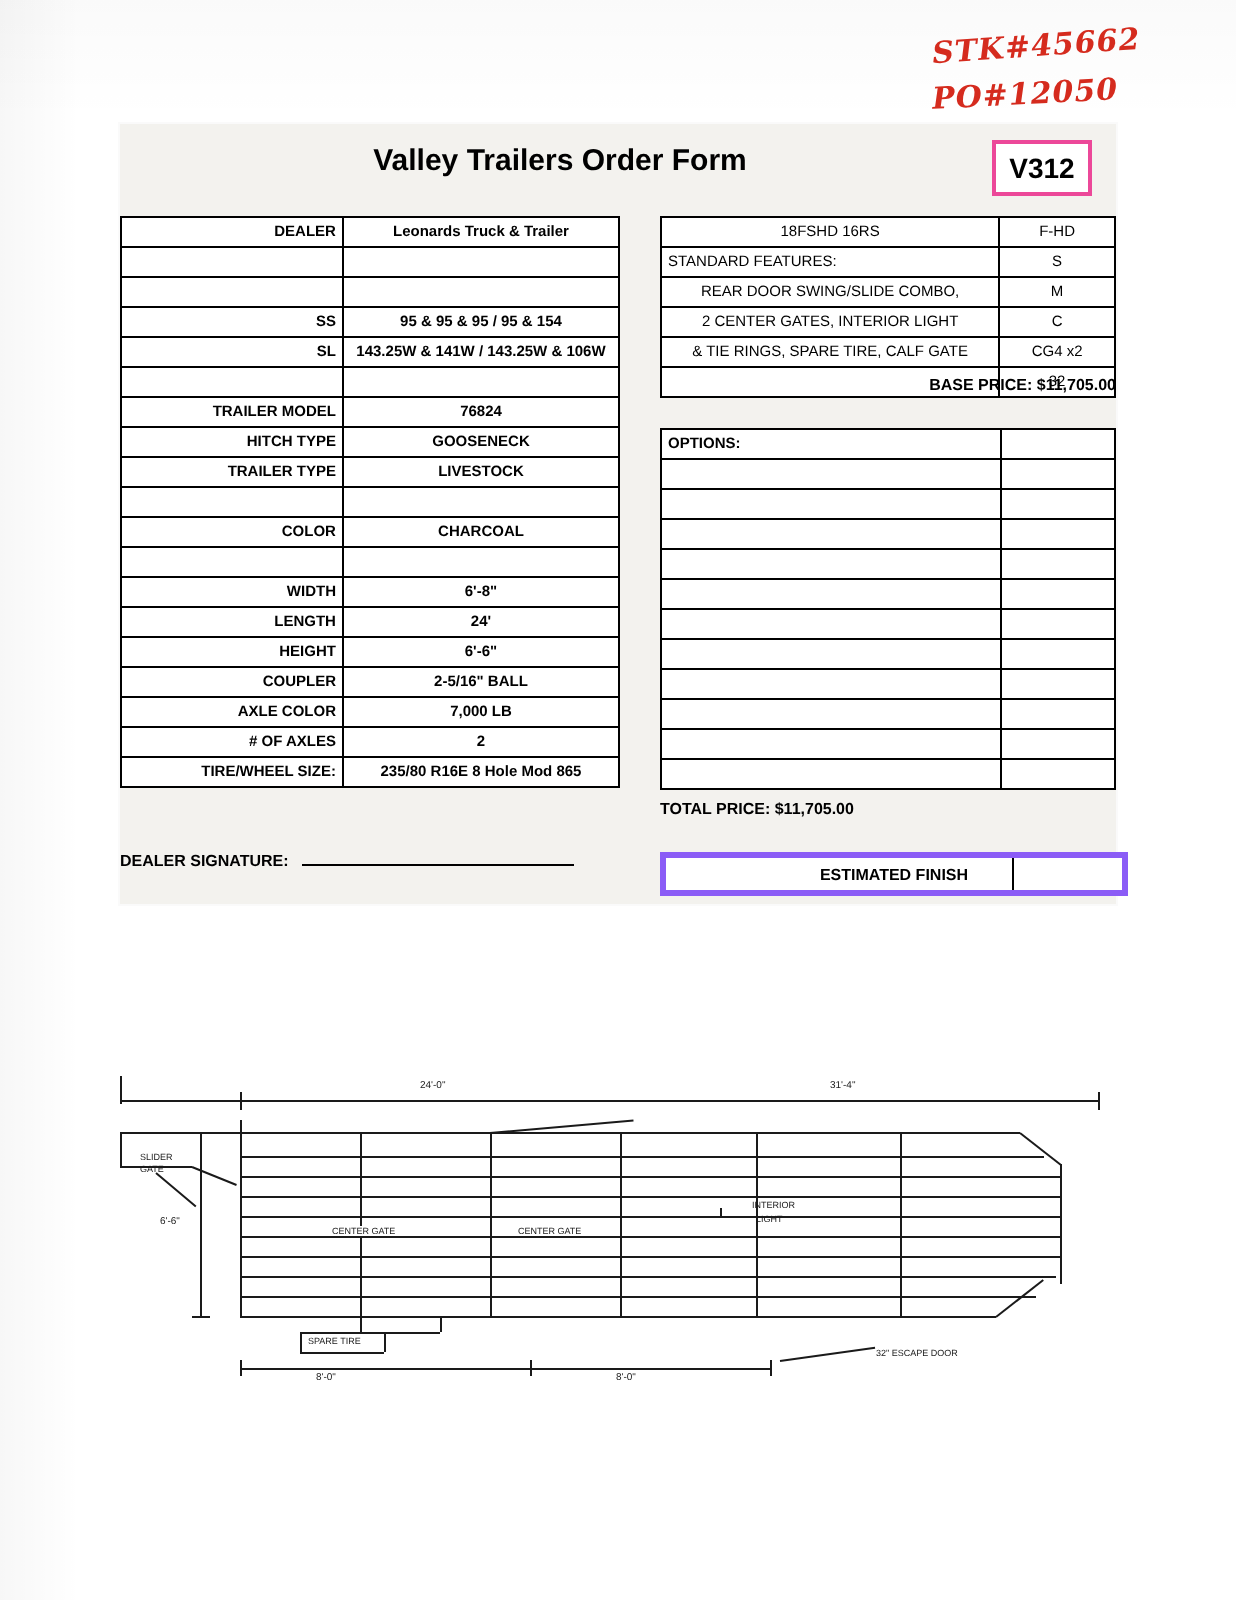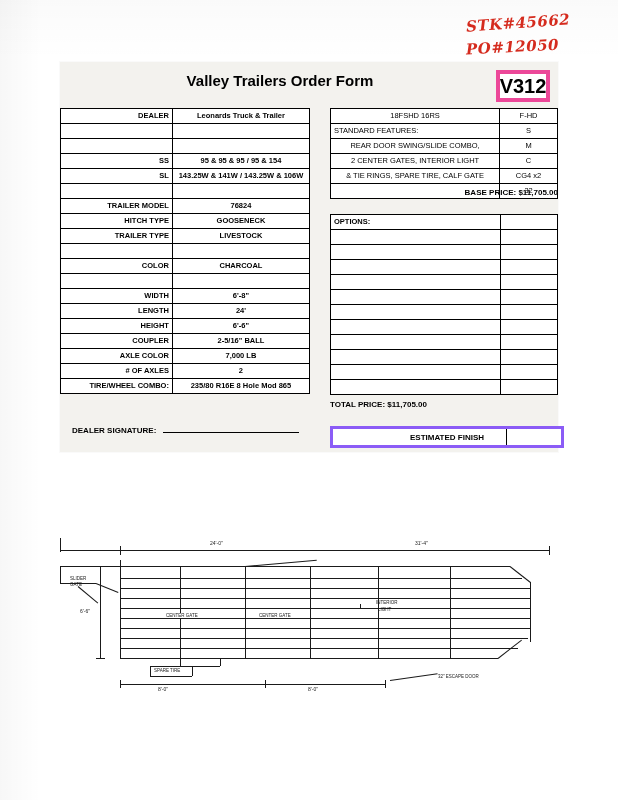--- a/index.html
+++ b/index.html
@@ -41,23 +41,23 @@
   #po-number{left:466px;top:38px;font-size:15px;transform:rotate(-3deg);}
 
   
   #form-title{
     position:absolute;left:150px;top:72px;width:260px;
     text-align:center;font-size:15px;font-weight:bold;
     font-family:Liberation Sans, sans-serif;
   }
   #model-code-box{
     position:absolute;left:496px;top:70px;width:46px;height:24px;
-    border:4px solid #ec4899;background:#fff;
+    border:2px solid #ec4899;background:#fff;
     display:flex;align-items:center;justify-content:center;
-    font-size:20px;font-weight:bold;
+    font-size:14px;font-weight:bold;
   }
 
   
   .tbl{position:absolute;border-collapse:collapse;background:#fff;}
   .tbl td{
     border:1px solid #000;
     font-size:7.5px;
     height:14px;
     padding:0 3px;
     vertical-align:middle;
@@ -90,21 +90,21 @@
   #options-head{font-size:7.5px;font-weight:bold;text-align:left;}
 
   #total-price{
     position:absolute;left:330px;top:400px;width:228px;
     text-align:left;font-size:8px;font-weight:bold;padding-right:3px;
   }
 
   
   #dealer-sign{
     position:absolute;left:60px;top:426px;width:250px;
-    font-size:8px;font-weight:bold;margin-left:12px;
+    font-size:8px;font-weight:bold;
   }
   #dealer-sign .line{
     display:inline-block;border-bottom:1px solid #000;width:136px;margin-left:4px;
   }
   #est-finish{
     position:absolute;left:330px;top:426px;width:228px;height:16px;
     border:3px solid #8b5cf6;background:#fff;
     display:flex;align-items:center;justify-content:center;
     font-size:8px;font-weight:bold;
   }
@@ -203,21 +203,21 @@
     </tr>
     <tr>
       <td class="c1 lbl">AXLE COLOR</td>
       <td class="c2 val">7,000 LB</td>
     </tr>
     <tr>
       <td class="c1 lbl"># OF AXLES</td>
       <td class="c2 val">2</td>
     </tr>
     <tr>
-      <td class="c1 lbl">TIRE/WHEEL COMBO:</td>
+      <td class="c1 lbl">TIRE/WHEEL SIZE:</td>
       <td class="c2 val">235/80 R16E 8 Hole Mod 865</td>
     </tr>
   </tbody>
     </table>
 
   <table class="tbl" id="right-table">
     <tbody>
         <tr>
       <td class="r1 ctr">18FSHD   16RS</td>
       <td class="r2 ctr">F-HD</td>

